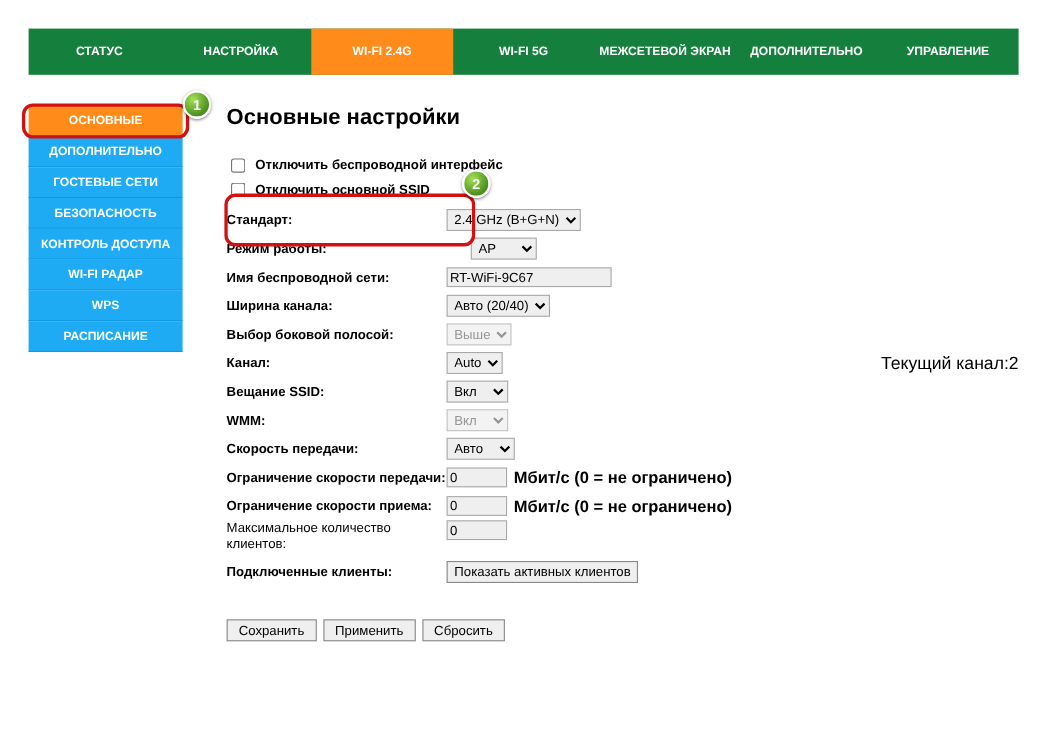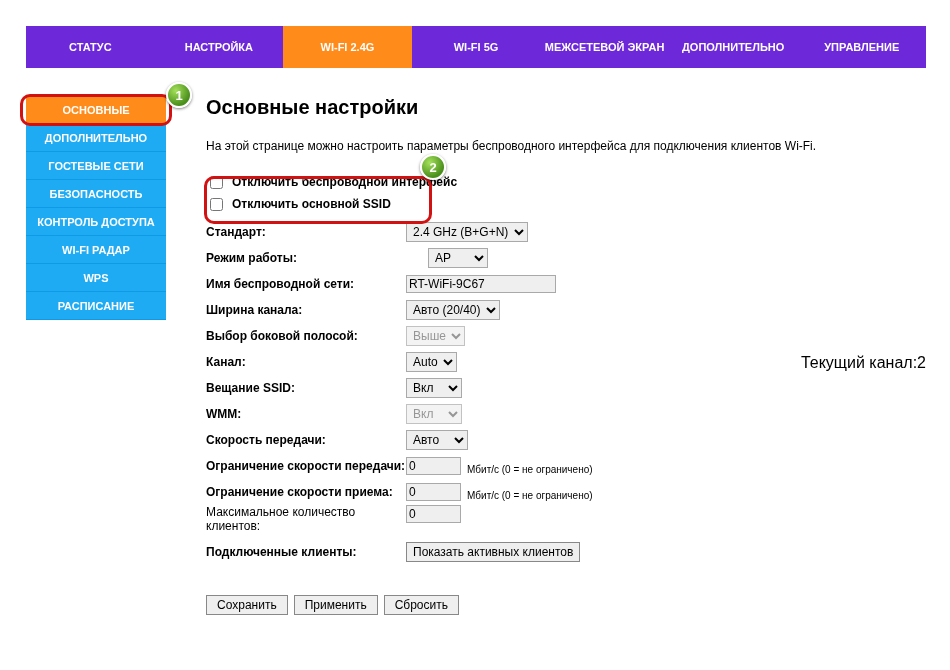--- a/index.html
+++ b/index.html
@@ -9,21 +9,21 @@
     font-size: 12px;
     background: #fff;
     color: #000;
     padding: 26px;
   }
   .wrapper {
     width: 900px;
   }
   .topnav {
     display: flex;
-    background: #6d28d9;
+    background: #15803d;
     height: 42px;
   }
   .topnav-item {
     flex: 1;
     color: #fff;
     font-weight: bold;
     font-size: 11px;
     display: flex;
     align-items: center;
     justify-content: center;
@@ -99,21 +99,21 @@
     background: #efefef;
   }
   .checkbox-row {
     display: flex;
     align-items: center;
     gap: 6px;
     font-weight: bold;
     font-size: 12px;
     height: 22px;
   }
-  .hint { font-size: 10px; font-weight: normal; }
+  .hint { font-size: 15px; font-weight: bold; }
   .buttons {
     margin-top: 30px;
     display: flex;
     gap: 6px;
   }
   .buttons button {
     font-size: 12px;
     padding: 2px 10px;
     background: #efefef;
     border: 1px solid #888;
@@ -174,21 +174,20 @@
       <div class="sidebar-item">КОНТРОЛЬ ДОСТУПА</div>
       <div class="sidebar-item">WI-FI РАДАР</div>
       <div class="sidebar-item">WPS</div>
       <div class="sidebar-item">РАСПИСАНИЕ</div>
     </div>
 
     <div class="content rel">
 
       <h2>Основные настройки</h2>
 
-      <div class="intro">На этой странице можно настроить параметры беспроводного интерфейса для подключения клиентов Wi-Fi.</div>
 
       <div class="checkbox-row">
         <input type="checkbox" style="">
         <span>Отключить беспроводной интерфейс</span>
       </div>
       <div class="checkbox-row" style="margin-bottom:4px;">
         <input type="checkbox" style="">
         <span>Отключить основной SSID</span>
       </div>
 

